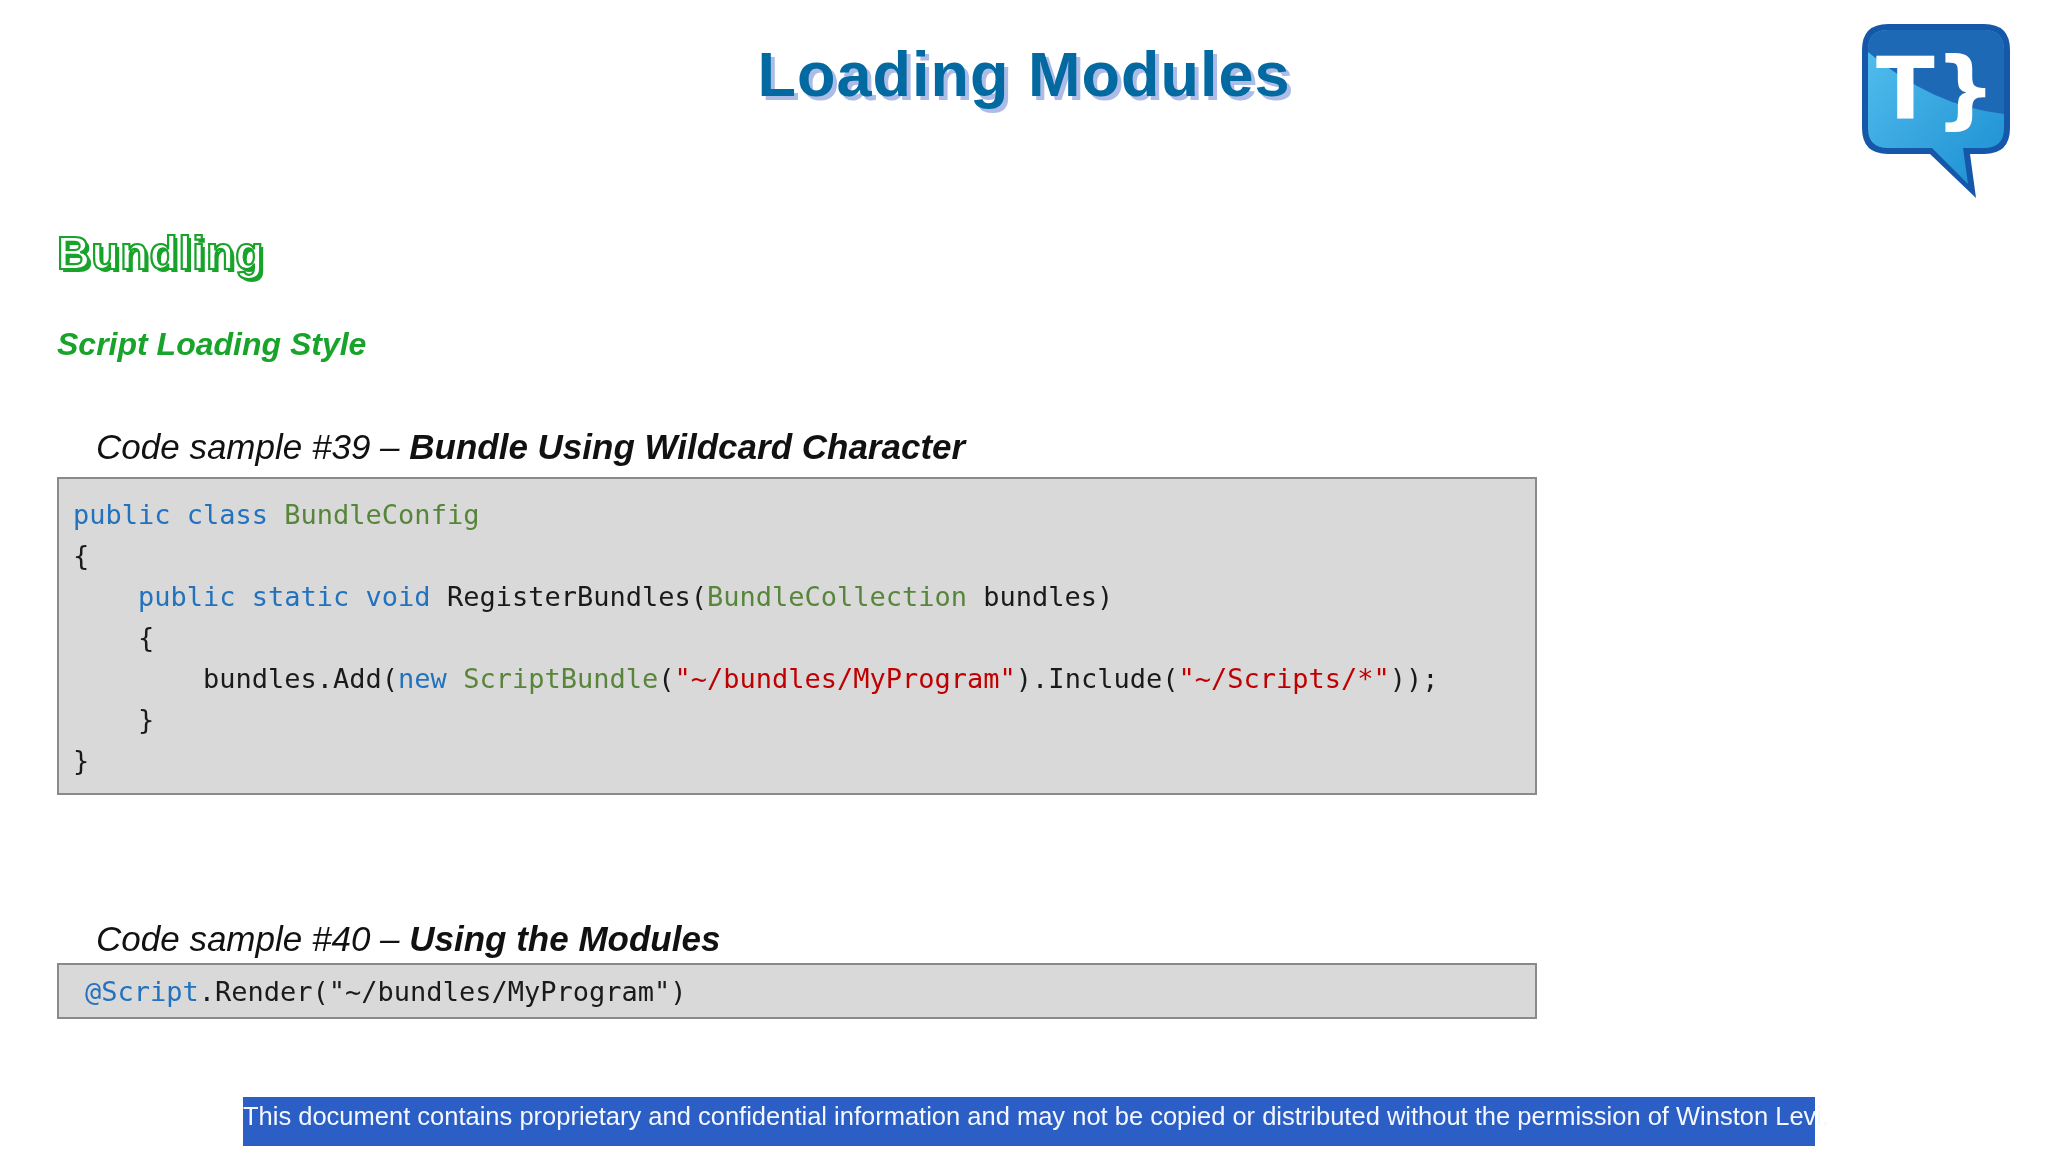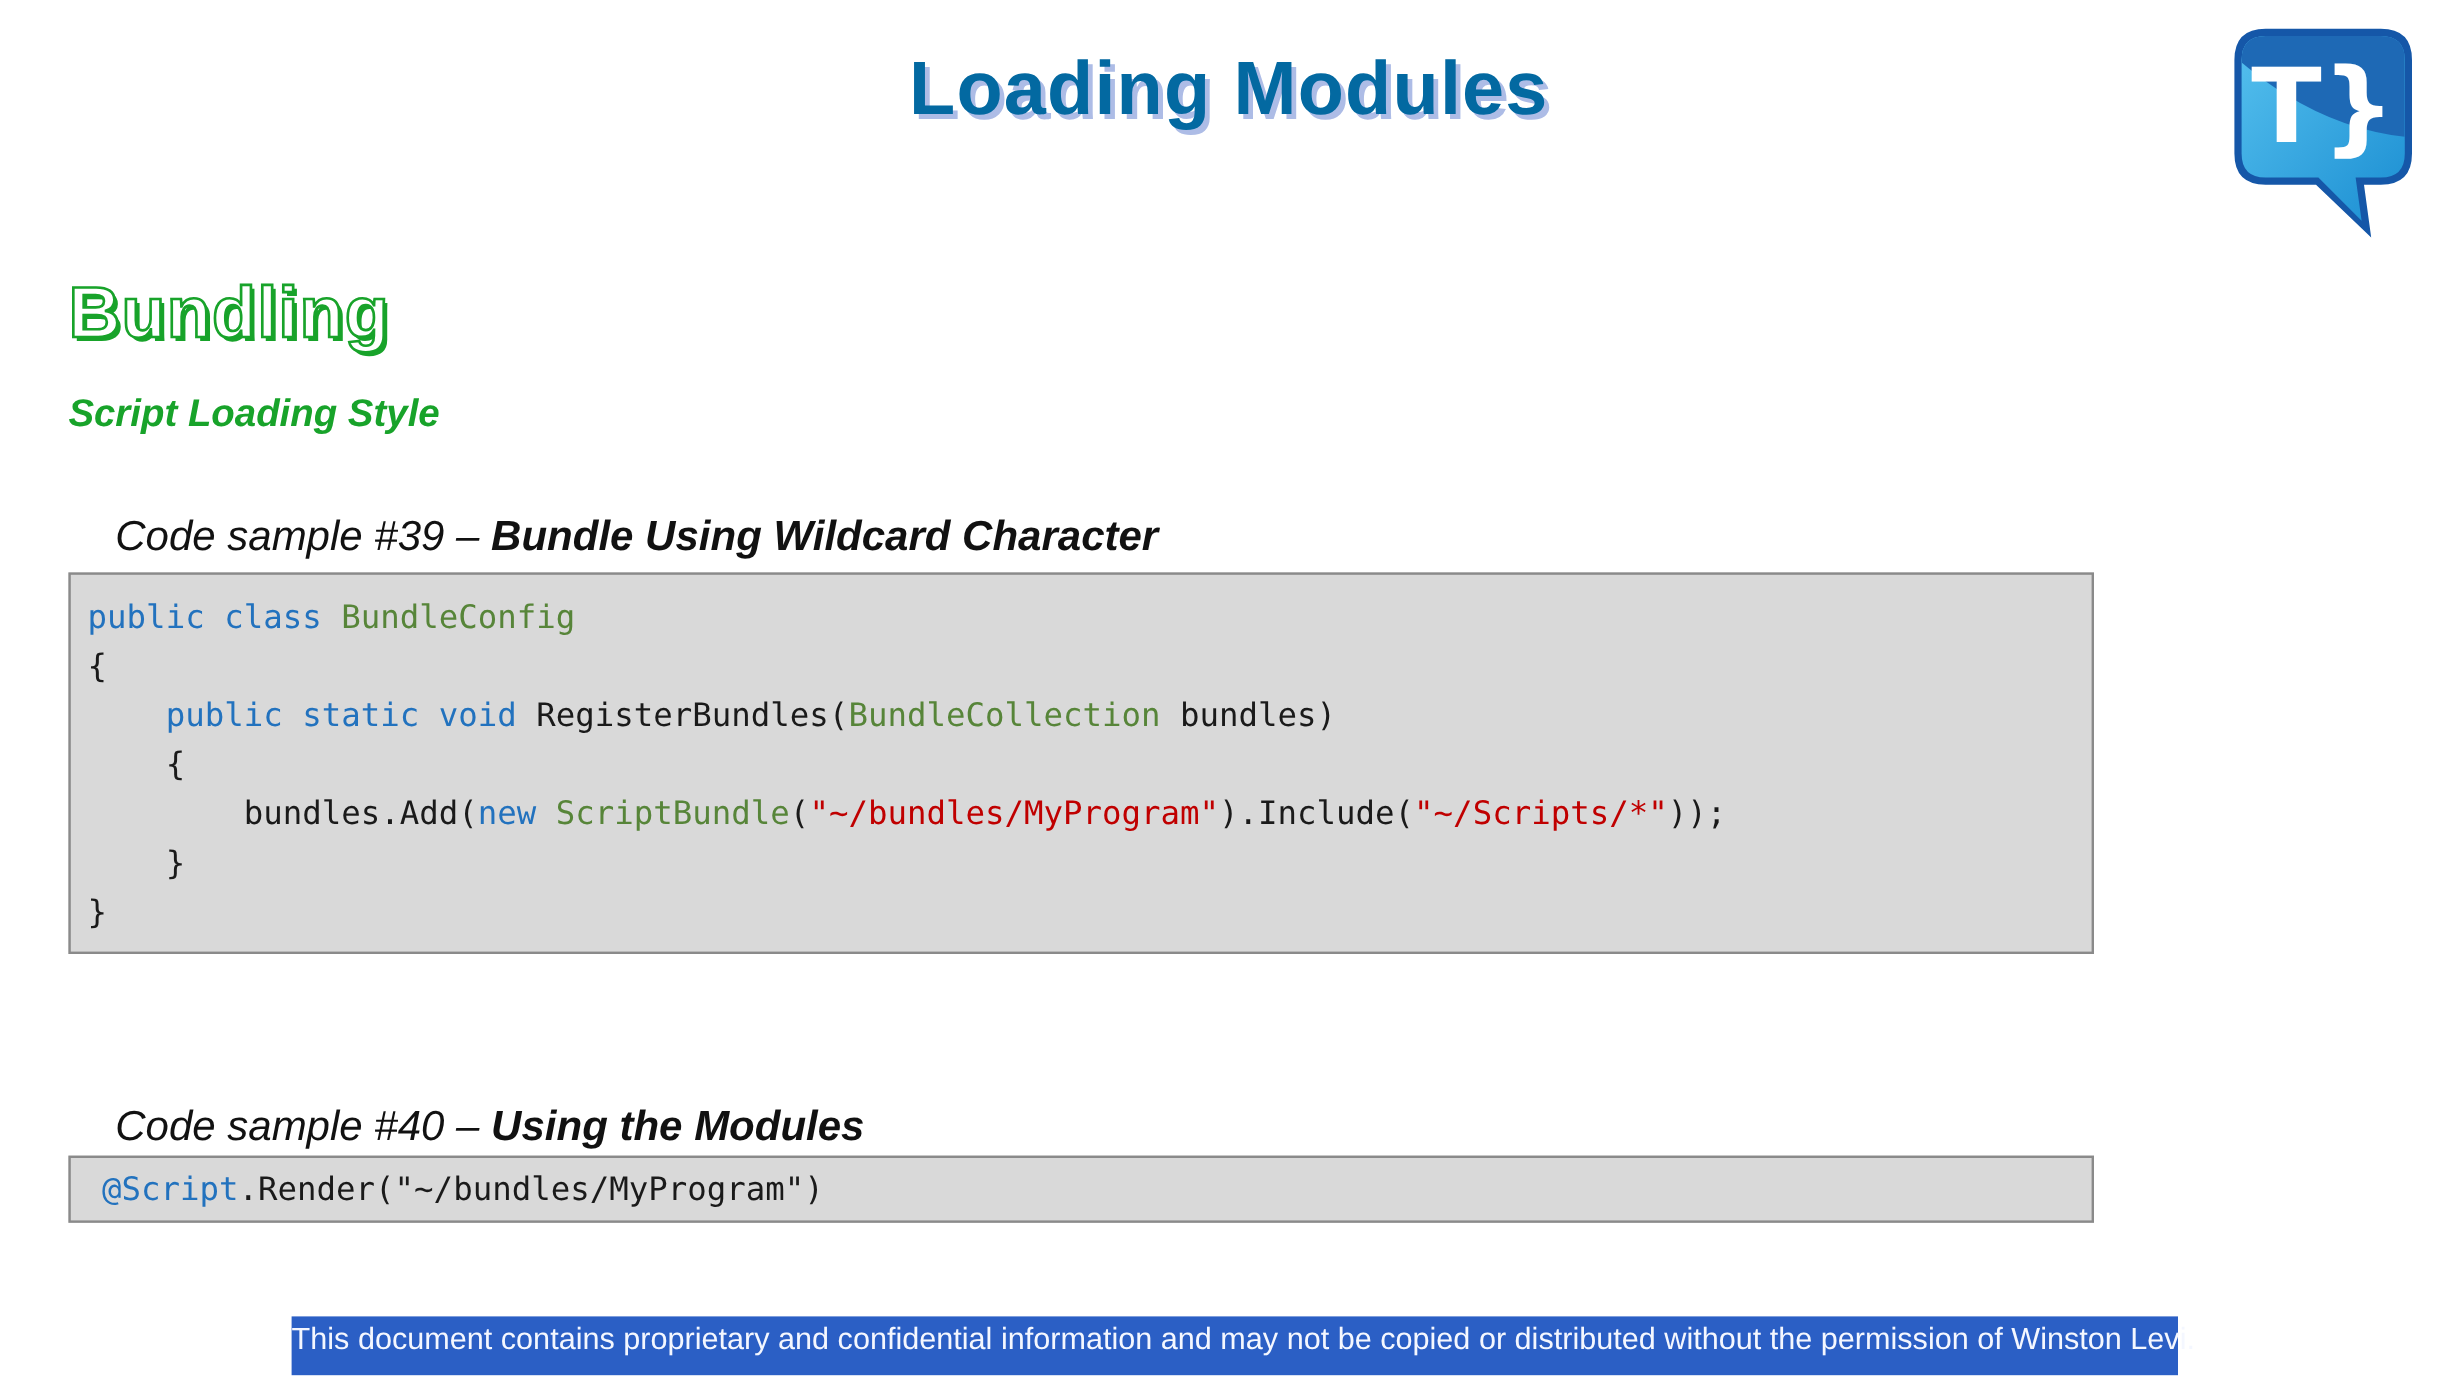--- a/index.html
+++ b/index.html
@@ -25,21 +25,21 @@
 
   .logo {
     position: absolute;
     top: 16px; right: 30px;
     width: 164px; height: 196px;
   }
 
   .heading-bundling {
     position: absolute;
     top: 226px; left: 57px;
-    font-size: 60px;
+    font-size: 46px;
     font-weight: bold;
     letter-spacing: 1px;
     color: #ffffff;
     -webkit-text-stroke: 2.2px #18A32A;
     text-shadow: 3px 3px 0 #18A32A;
   }
 
   .heading-script {
     position: absolute;
     top: 326px; left: 57px;
@@ -58,21 +58,21 @@
     white-space: pre;
     margin-left: 24px;
   }
   .sample-label .label-bold { font-weight: bold; }
   #sample-label-1 { top: 427px; }
   #sample-label-2 { top: 919px; }
 
   .code-block {
     position: absolute;
     left: 57px;
-    width: 1688px;
+    width: 1480px;
     background: #D9D9D9;
     border: 2px solid #8A8A8A;
     font-family: "DejaVu Sans Mono", monospace;
     font-size: 27px;
     white-space: pre;
     color: #1A1A1A;
   }
   #code-block-1 {
     top: 477px;
     height: 318px;

